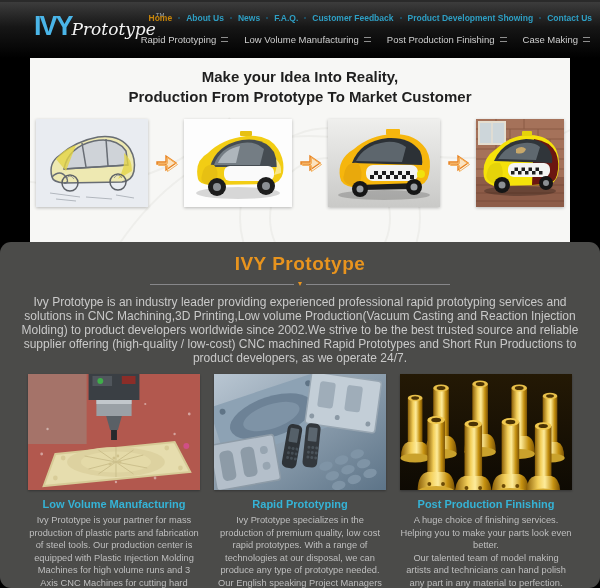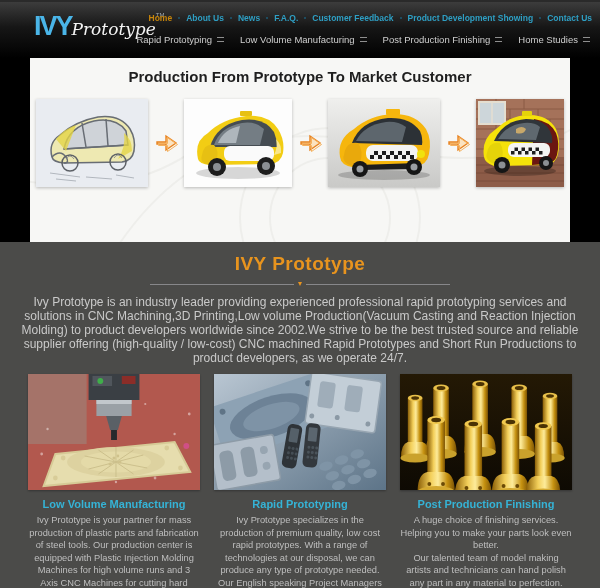--- a/index.html
+++ b/index.html
@@ -26,21 +26,21 @@
   .hero-wrap { background:#000; padding:0 30px; }
   .hero { position:relative; height:184px; background:#f7f7f5; overflow:hidden; }
   .hero-watermark { position:absolute; inset:0; opacity:.5; pointer-events:none; }
   .hero-title { position:relative; padding-top:9px; text-align:center; font-size:15px; line-height:20px; font-weight:bold; color:#1f1f1f; }
   .hero-row { position:relative; margin-top:12px; display:flex; align-items:center; justify-content:center; }
   .stage { box-shadow:0 1px 3px rgba(0,0,0,.25); flex:none; }
   .stage svg { display:block; }
   .h-arrow { flex:none; margin:0 6px; }
 
   
-  .main { height:346px; background:#4b4b49; padding-top:11px; }
+  .main { height:346px; background:#4b4b49; padding-top:11px;border-radius:11px; }
   .section-title { text-align:center; font-size:19px; font-weight:bold; color:#e8941e; letter-spacing:.5px; }
   .divider { width:300px; margin:6px auto 0; display:flex; align-items:center; }
   .divider .line { flex:1; border-top:1px solid #87878a; }
   .divider .chev { color:#e8941e; font-size:8px; line-height:6px; padding:0 4px; }
   .intro { width:566px; margin:8px auto 0; text-align:center; font-size:12px; line-height:14px; color:#c9c9c9; }
 
   .services { display:flex; justify-content:space-between; padding:0 28px; margin-top:9px; gap:14px; }
   .service { flex:1; text-align:center; }
   .service-img { width:100%; height:116px; box-shadow:0 1px 2px rgba(0,0,0,.3); cursor:pointer; }
   .service-img svg { display:block; width:100%; height:116px; }
@@ -70,37 +70,38 @@
       </li>
     <li>
         <span>Low Volume Manufacturing</span>
         <span class="dd-icon"></span>
       </li>
     <li>
         <span>Post Production Finishing</span>
         <span class="dd-icon"></span>
       </li>
     <li>
-        <span>Home Studies</span>
+        <span>Case Making</span>
         <span class="dd-icon"></span>
       </li>
   </ul>
 </div>
 
 <div class="hero-wrap">
   <div class="hero">
     <svg class="hero-watermark" width="540" height="184" viewBox="0 0 540 184">
       <g fill="none" stroke="#e6e6e2" stroke-width="2">
         <circle cx="300" cy="160" r="90"></circle>
           <circle cx="300" cy="160" r="60"></circle>
         <path d="M80,200 Q180,40 360,90 Q470,120 560,60"></path>
         <path d="M-20,120 Q120,150 200,60"></path>
       </g>
     </svg>
     <div class="hero-title">
+      <div>Make your Idea Into Reality,</div>
       <div>Production From Prototype To Market Customer</div>
     </div>
     <div class="hero-row">
 
       <div class="stage">
         <svg width="112" height="88" viewBox="0 0 112 88">
           <rect width="112" height="88" fill="#e9ecf1"></rect>
           <g stroke="#9aa0a8" stroke-width="1" fill="none" opacity=".7">
             <path d="M14 74 l30 4"></path>
               <path d="M50 78 l26 2"></path>

